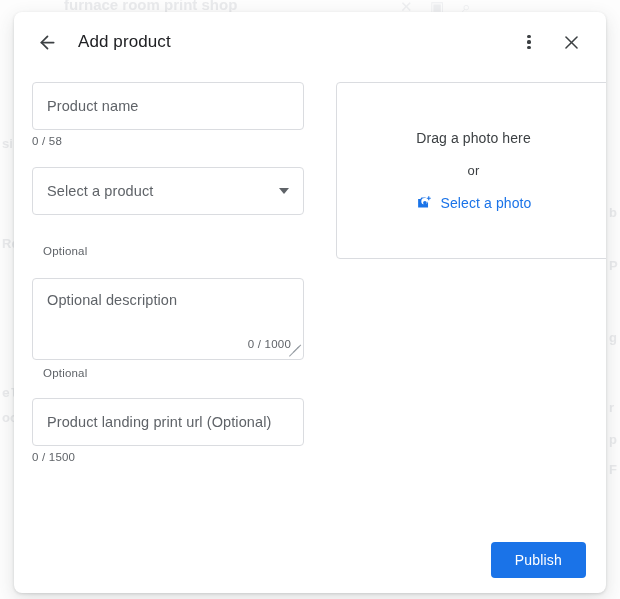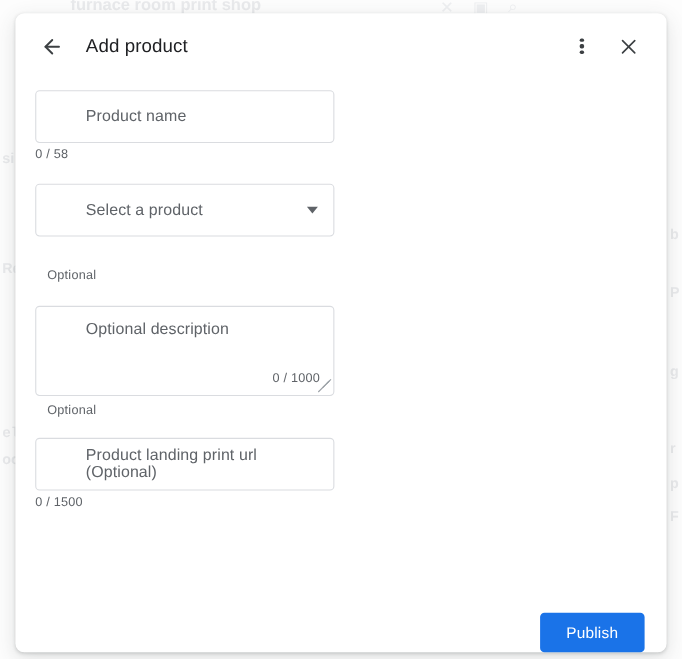--- a/index.html
+++ b/index.html
@@ -96,21 +96,20 @@
     align-items: center;
     padding: 0 14px;
     background: #fff;
     cursor: text;
     position: relative;
   }
   .field .ph {
     font-size: 14.5px;
     color: #5f6368;
     letter-spacing: .1px;
-    margin-left: 31px;
   }
   .field.select { cursor: pointer; }
   .caret {
     margin-left: auto;
     width: 0; height: 0;
     border-left: 5px solid transparent;
     border-right: 5px solid transparent;
     border-top: 6px solid #5f6368;
   }
 
@@ -203,21 +202,21 @@
     color: #1a73e8;
     font-weight: 500;
     letter-spacing: .1px;
   }
 
   
   .footer {
     flex: 0 0 auto;
     height: 66px;
     display: flex;
-    align-items: flex-end;
+    align-items: center;
     justify-content: flex-end;
     padding: 0 20px 0 0;
   }
   .publish {
     background: #1a73e8;
     color: #ffffff;
     font-size: 14px;
     font-weight: 500;
     letter-spacing: .2px;
     border: none;
@@ -310,18 +309,32 @@
       <div class="helper">Optional</div>
 
       <div class="gap-d"></div>
 
       <div class="field">
         <span class="ph">Product landing print url (Optional)</span>
       </div>
       <div class="counter">0 / 1500</div>
     </div>
 
+    <div class="col-right">
+      <div class="dropzone">
+        <div class="dz-line1">Drag a photo here</div>
+        <div class="dz-or">or</div>
+        <div class="dz-action">
+          <svg width="17" height="17" viewBox="0 0 24 24" fill="#1a73e8">
+            <path d="M3 7h3.2l1.5-2h5.6l.6.8H12a4.5 4.5 0 0 0 0 9 4.5 4.5 0 0 0 4.48-4.1L17 11v8H3V7z
+                     M10 12.5a2.6 2.6 0 1 1 5.2 0 2.6 2.6 0 0 1-5.2 0z
+                     M17.2 3.2h1.6v2h2v1.6h-2v2h-1.6v-2h-2V5.2h2v-2z"></path>
+          </svg>
+          <span class="dz-action-label">Select a photo</span>
+        </div>
+      </div>
+    </div>
   </div>
 
   <div class="footer">
     <button class="publish">Publish</button>
   </div>
 </div>
 
 </body></html>

